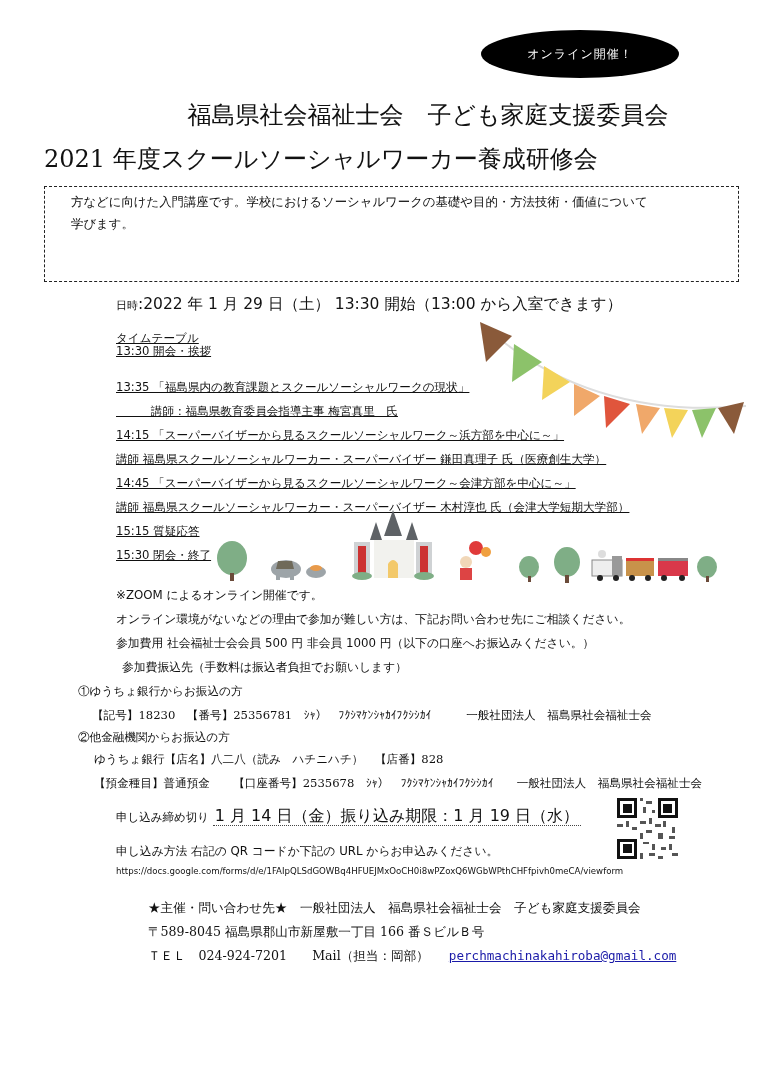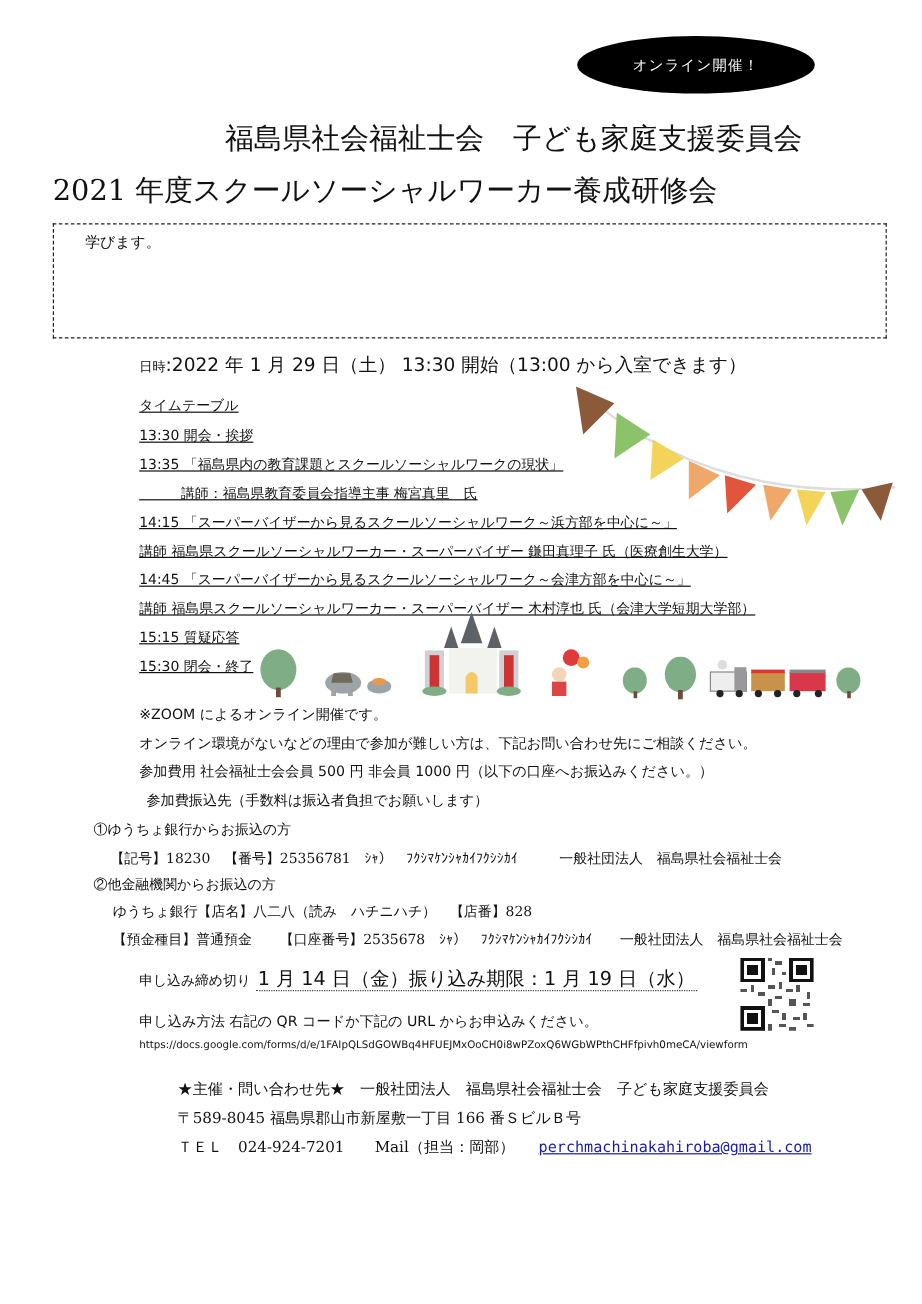--- a/index.html
+++ b/index.html
@@ -41,20 +41,21 @@
 <body>
 
 <div class="badge serif">
   <span>オンライン開催！</span>
 </div>
 
 <div class="abs serif title1">福島県社会福祉士会　子ども家庭支援委員会</div>
 <div class="abs serif title2">2021 年度スクールソーシャルワーカー養成研修会</div>
 
 <div class="intro serif">
+  <p>方などに向けた入門講座です。学校におけるソーシャルワークの基礎や目的・方法技術・価値について</p>
   <p>学びます。</p>
 </div>
 
 <div class="abs sans date">
   <span class="small">日時</span><span>:2022 年 1 月 29 日（土） 13:30 開始（13:00 から入室できます）</span>
 </div>
 
 <svg class="bunting" viewBox="0 0 280 140">
   <path d="M14 16 Q120 110 276 96" stroke="#ddd" stroke-width="2" fill="none"></path>
   <polygon points="10,12 42,26 16,52" fill="#8a5a3a"></polygon>
@@ -62,21 +63,21 @@
   <polygon points="74,56 100,72 72,90" fill="#f3d35a"></polygon>
   <polygon points="104,74 130,86 104,106" fill="#f0a86a"></polygon>
   <polygon points="134,86 160,94 136,118" fill="#e0553c"></polygon>
   <polygon points="166,94 190,98 172,124" fill="#f0a86a"></polygon>
   <polygon points="194,98 218,100 202,128" fill="#f3d35a"></polygon>
   <polygon points="222,100 246,98 232,128" fill="#8cc26a"></polygon>
   <polygon points="248,98 274,92 264,124" fill="#8a5a3a"></polygon>
 </svg>
 
 <div class="abs sans tl" style="top:331px;">タイムテーブル</div>
-<div class="abs sans tl" style="top:356px;">13:30  開会・挨拶</div>
+<div class="abs sans tl" style="top:344px;">13:30  開会・挨拶</div>
 <div class="abs sans tl" style="top:380px;">13:35 「福島県内の教育課題とスクールソーシャルワークの現状」</div>
 <div class="abs sans tl" style="top:404px;">　　　講師：福島県教育委員会指導主事  梅宮真里　氏</div>
 <div class="abs sans tl" style="top:428px;">14:15 「スーパーバイザーから見るスクールソーシャルワーク～浜方部を中心に～」</div>
 <div class="abs sans tl" style="top:452px;">講師  福島県スクールソーシャルワーカー・スーパーバイザー  鎌田真理子  氏（医療創生大学）</div>
 <div class="abs sans tl" style="top:476px;">14:45 「スーパーバイザーから見るスクールソーシャルワーク～会津方部を中心に～」</div>
 <div class="abs sans tl" style="top:500px;">講師  福島県スクールソーシャルワーカー・スーパーバイザー  木村淳也  氏（会津大学短期大学部）</div>
 <div class="abs sans tl" style="top:524px;">15:15  質疑応答</div>
 <div class="abs sans tl" style="top:548px;">15:30  閉会・終了</div>
 
 <svg class="illus" style="left:214px; top:540px;" width="36" height="42" viewBox="0 0 36 42">

